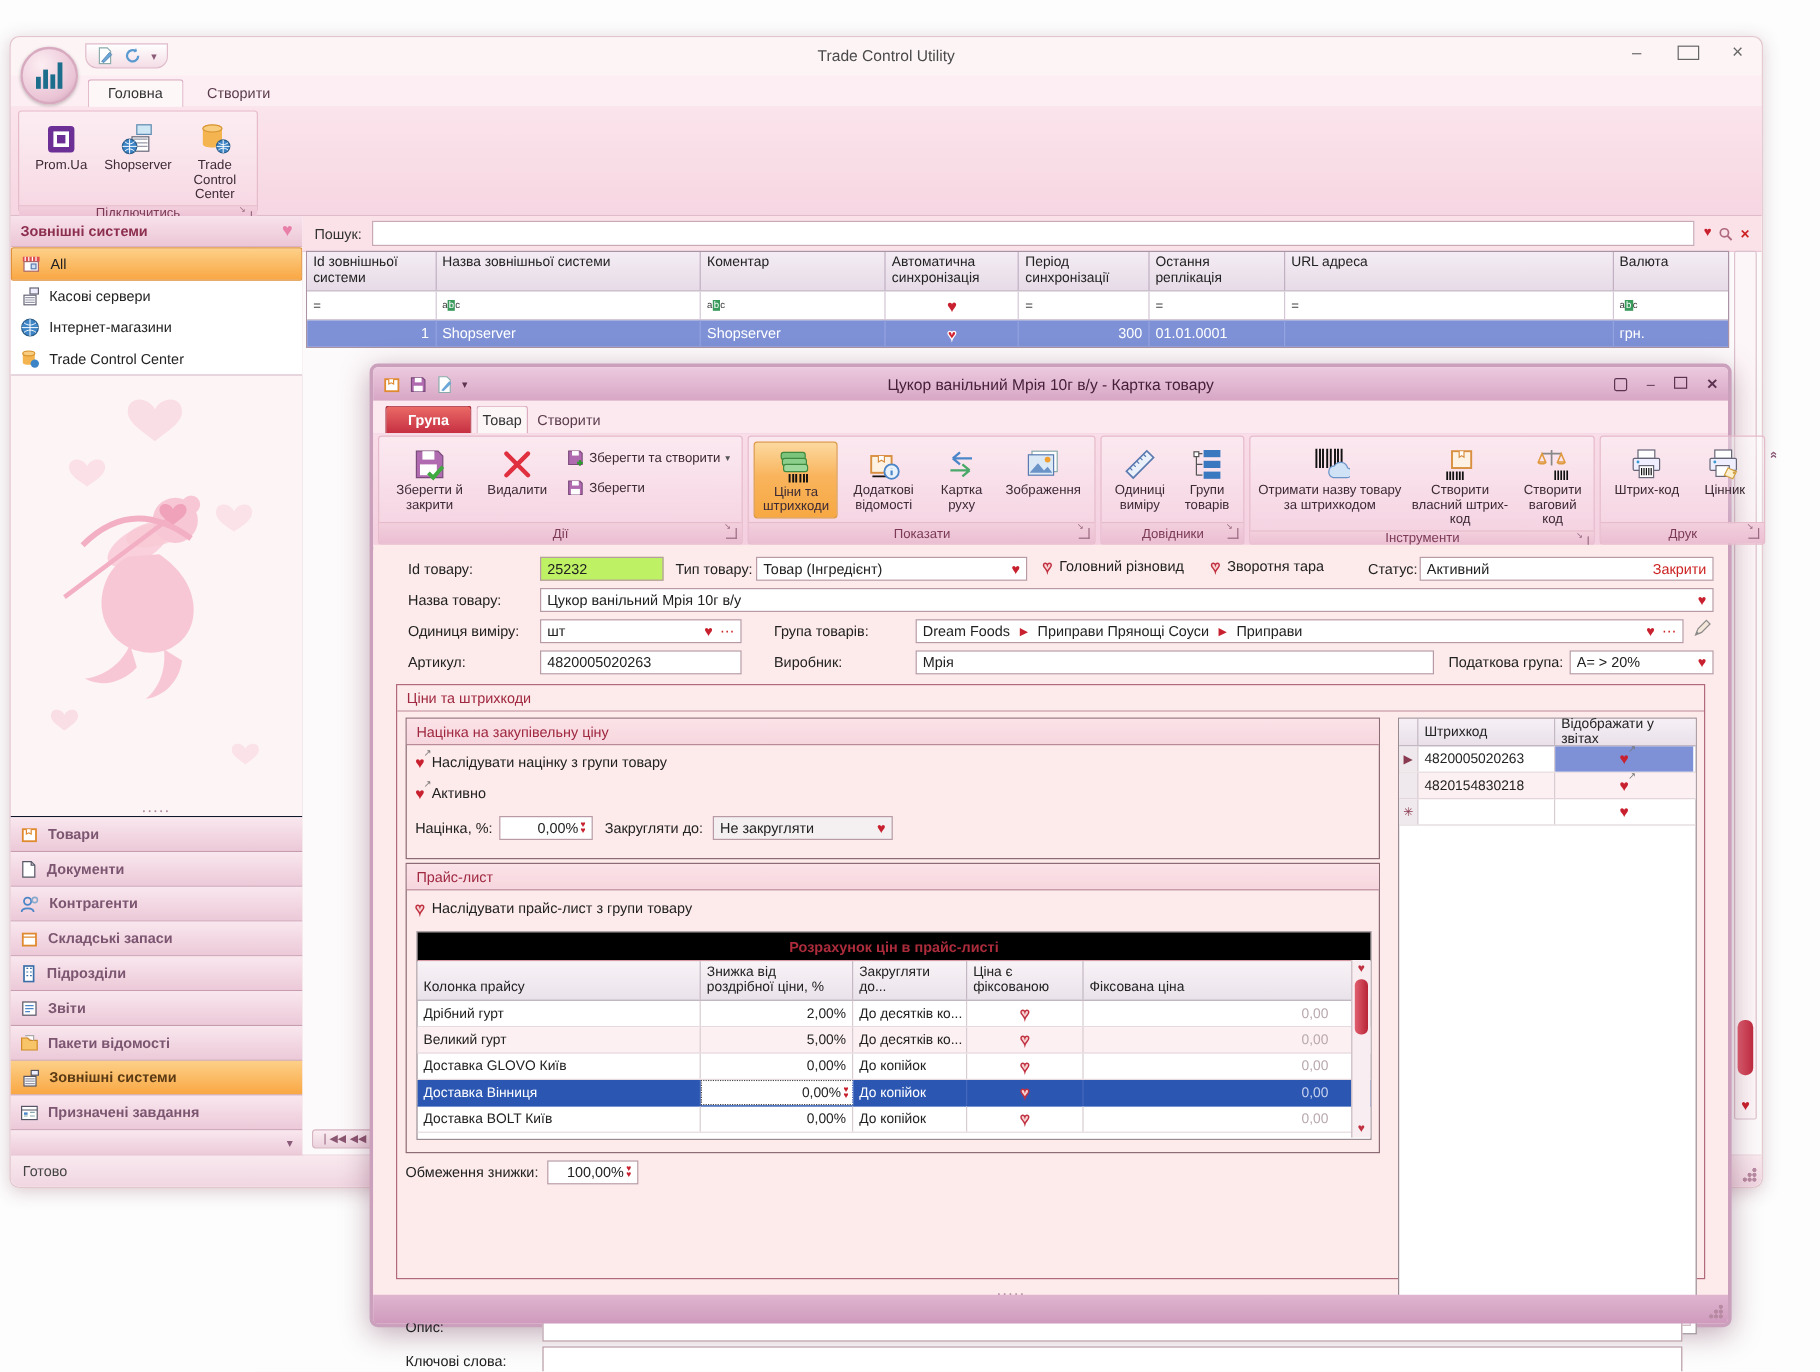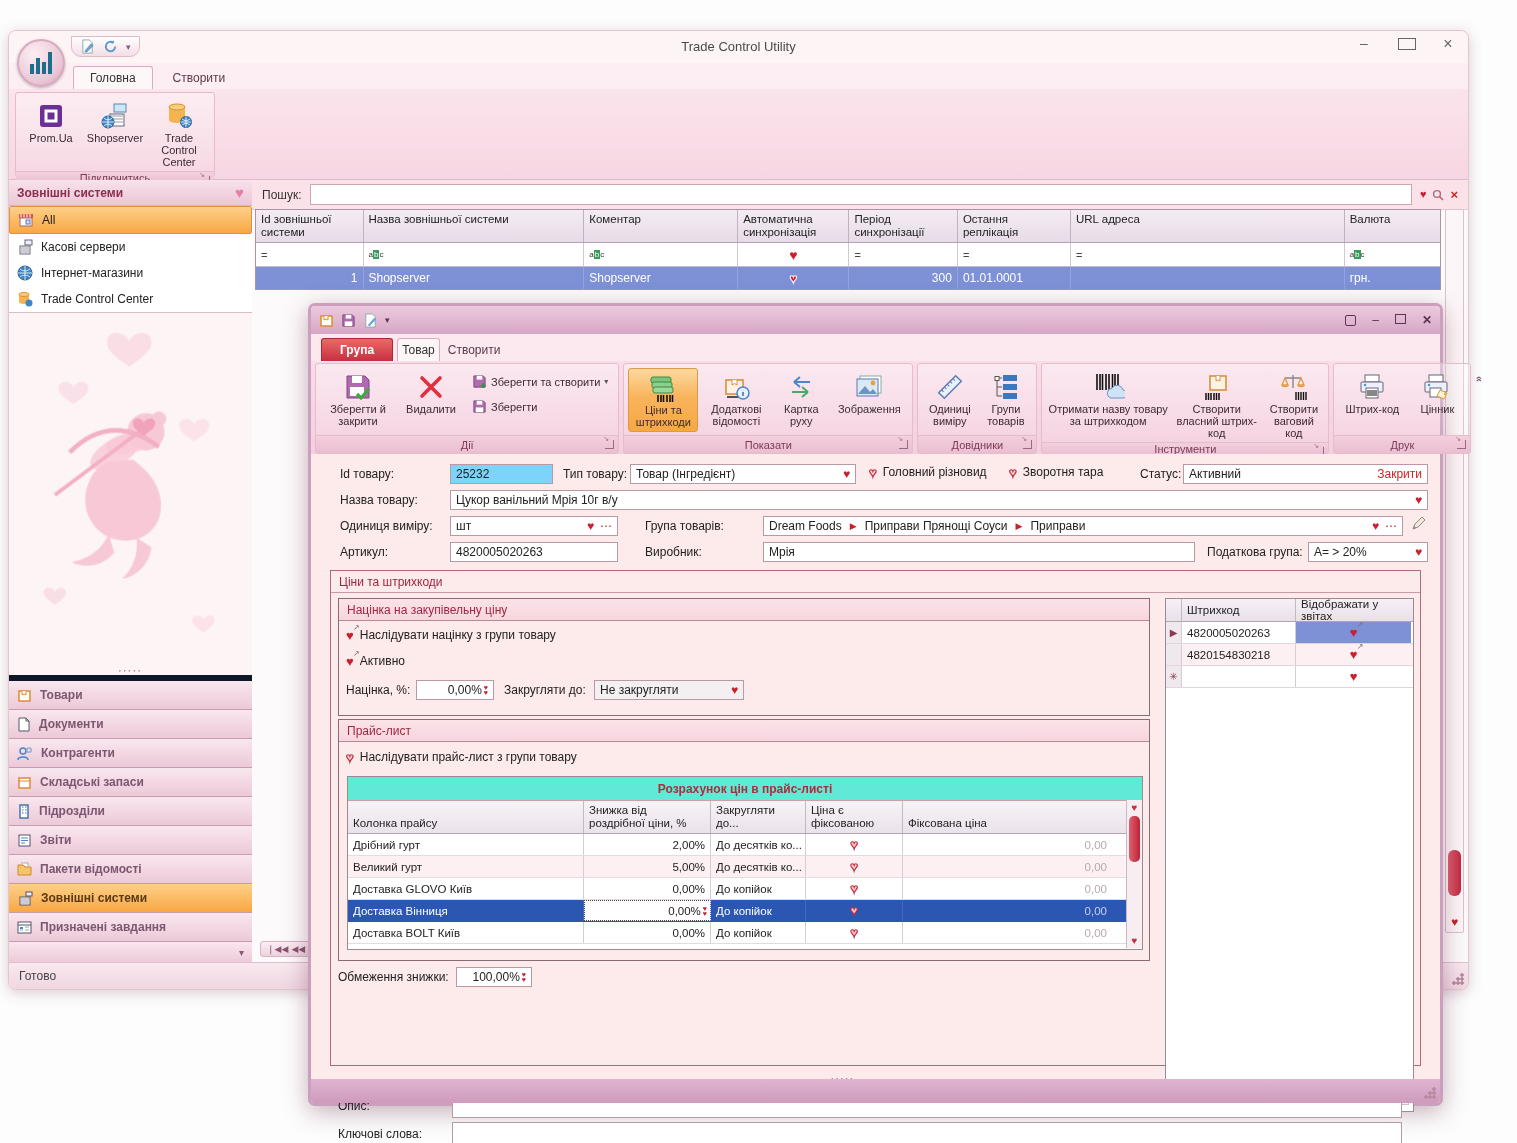--- a/index.html
+++ b/index.html
@@ -53,21 +53,21 @@
   .sbtn{display:flex;align-items:center;gap:4px;font-size:11px;color:#3c2a34;padding:2px 6px;border-radius:3px;white-space:nowrap;}
   
   .sbar{left:0;top:149px;width:243px;bottom:26px;background:#fdf4f6;border-right:1px solid #d8b4c2;display:flex;flex-direction:column;}
   .sbhead{height:25px;background:linear-gradient(#f8e2eb,#ecc6d6);border-bottom:1px solid #dbb2c4;display:flex;align-items:center;padding:0 8px;font-size:12px;font-weight:bold;color:#8c2e4e;}
   .sbhead .h{margin-left:auto;color:#e87fa8;font-size:15px;}
   .sblist{background:#fff;border-bottom:1px solid #d8bcc8;}
   .sbitem{height:26px;display:flex;align-items:center;gap:8px;padding:0 8px;font-size:12px;color:#222;}
   .sbitem.sel{background:linear-gradient(#fdd089,#f9a743);border:1px solid #e0913a;border-radius:2px;}
   .wm{flex:1;position:relative;overflow:hidden;}
   .splitter{height:9px;display:flex;align-items:center;justify-content:center;color:#b08aa0;font-size:9px;letter-spacing:2px;}
-  .navstack{border-top:6px solid #0f172a;}
+  .navstack{border-top:1px solid #0f172a;}
   .navbtn{height:28px;display:flex;align-items:center;gap:8px;padding:0 8px;font-size:12px;font-weight:bold;color:#7c5570;background:linear-gradient(#f9e7ee,#ecc9d8);border-bottom:1px solid #c79cb0;}
   .navbtn.sel{background:linear-gradient(#fdd089,#f9a743);color:#5a3a14;}
   .navfoot{height:21px;background:linear-gradient(#f9e7ee,#ecc9d8);display:flex;align-items:center;justify-content:flex-end;padding:0 8px;color:#8a5a78;font-size:10px;}
   .mstatus{left:0;bottom:0;right:0;height:26px;background:linear-gradient(#f9e9ef,#f0d6e1);border-top:1px solid #e0c0ce;border-radius:0 0 8px 8px;display:flex;align-items:center;padding:0 10px;font-size:12px;color:#444;}
   
   .content{left:243px;top:149px;right:0;bottom:26px;background:#fdfafb;}
   .searchrow{left:0;top:0;right:0;height:29px;background:#fbe2e9;display:flex;align-items:center;padding:0 10px;gap:8px;border-bottom:1px solid #ecc9d6;}
   .searchrow label{font-size:12px;color:#333;}
   .searchrow input{flex:1;height:19px;border:1px solid #c9a8b6;background:#fff;outline:none;font-size:12px;padding:0 4px;}
   .sicons{display:flex;gap:6px;align-items:center;}
@@ -98,33 +98,33 @@
   .ctabs{left:0;top:28px;right:0;height:27px;background:#fbe9ef;display:flex;align-items:flex-end;gap:4px;padding-left:10px;border-bottom:1px solid #e6c4d2;}
   .ftab{background:linear-gradient(#ea6a66,#c62f42);color:#fff;font-weight:bold;padding:4px 18px;border-radius:3px 3px 0 0;font-size:12px;border:1px solid #a82636;border-bottom:none;}
   .ctab{padding:4px 4px;font-size:12px;color:#5a3a4a;}
   .ctab.act{background:#fdf6f7;border:1px solid #dcadc1;border-bottom:1px solid #fdf6f7;border-radius:3px 3px 0 0;margin-bottom:-1px;color:#333;}
   .cribbon{left:0;top:55px;right:0;height:91px;background:linear-gradient(#f9dde8,#f4cfdf);border-bottom:2px solid #b4788f;display:flex;align-items:stretch;padding:2px 4px;gap:4px;}
   .cribbon .rgroup{position:relative;}
   
   .fbody{left:0;top:148px;right:0;bottom:24px;background:#fdeaea;font-size:12px;color:#222;}
   .flabel{position:absolute;font-size:12px;color:#222;white-space:nowrap;}
   .finput{position:absolute;background:#fff;border:1px solid #b89aa6;display:flex;align-items:center;padding:0 5px;font-size:12px;height:20px;box-sizing:border-box;}
-  .finput.ro{background:#7dd3fc;justify-content:center;}
+  .finput.ro{background:#bef264;justify-content:center;}
   .finput .tx{flex:1;overflow:hidden;white-space:nowrap;}
   .cblock{position:absolute;display:flex;align-items:center;gap:6px;font-size:12px;}
   .closelink{color:#c22;margin-left:auto;}
   .crumbs{display:flex;align-items:center;gap:8px;flex:1;overflow:hidden;white-space:nowrap;}
   .crumbs i{color:#c8202e;font-style:normal;font-size:9px;}
   .gb{position:absolute;border:1px solid #8c6a76;background:transparent;}
   .gb .gbt{height:21px;display:flex;align-items:center;padding:0 8px;color:#a02840;font-size:12px;border-bottom:1px solid #b88a98;background:linear-gradient(#fbe3e8,#f7d6de);}
   .sect{position:absolute;border:1px solid #b06a7c;}
   .sect .gbt{height:21px;display:flex;align-items:center;padding:0 8px;color:#a02840;font-size:12px;border-bottom:1px solid #c89aa8;}
   
   .ptable{position:absolute;border:1px solid #9a8a92;background:#fff;}
-  .pthead{height:23px;background:#5eead4;border-bottom:1px solid #d89aa4;display:flex;align-items:center;justify-content:center;font-weight:bold;color:#ad2c3c;font-size:12px;}
+  .pthead{height:23px;background:#000000;border-bottom:1px solid #d89aa4;display:flex;align-items:center;justify-content:center;font-weight:bold;color:#ad2c3c;font-size:12px;}
   .pcols{display:flex;background:linear-gradient(#f8f3f7,#eae2ea);border-bottom:1px solid #b2a6b2;}
   .pch{padding:3px 5px;font-size:11.5px;border-right:1px solid #c4b8c4;line-height:13px;box-sizing:border-box;}
   .prow{display:flex;height:21px;font-size:11.5px;border-bottom:1px solid #e6dade;}
   .prow.alt{background:#fdf0f2;}
   .prow.sel{background:#2b57b3;color:#fff;border-bottom:1px solid #2b57b3;}
   .pc{padding:0 5px;border-right:1px solid #d8ccd2;display:flex;align-items:center;box-sizing:border-box;overflow:hidden;white-space:nowrap;}
   .prow.sel .pc{border-right-color:#4668bc;}
   .pc.r{justify-content:flex-end;}
   .pc.c{justify-content:center;}
   .dim{color:#b9a9af;}
@@ -493,20 +493,21 @@
             <rect x="4" y="9" width="8" height="5" fill="#fff"></rect>
           </svg>
       </span>
       <span>
         <svg width="15" height="15" viewBox="0 0 16 16">
             <path d="M3 1h7l3 3v11H3z" fill="#fff" stroke="#8aa"></path>
             <path d="M5 13 12 5l2 2-7 7z" fill="#6aa6d8"></path>
           </svg>
       </span>
       <span style="color:#5c3350;font-size:9px;">▾</span>
+      <div class="ttl">Цукор ванільний Мрія 10г в/у - Картка товару</div>
       <div class="cctl">
         <span style="border:1.4px solid #5c3350;width:9px;height:9px;display:inline-block;border-radius:2px;"></span>
         <span>–</span>
         <span><span style="display:inline-block;width:9px;height:8px;border:1.4px solid #5c3350;"></span></span>
         <span style="font-weight:bold;">✕</span>
       </div>
     </div>
 
     <div class="abs ctabs">
       <div class="ftab">Група</div>

